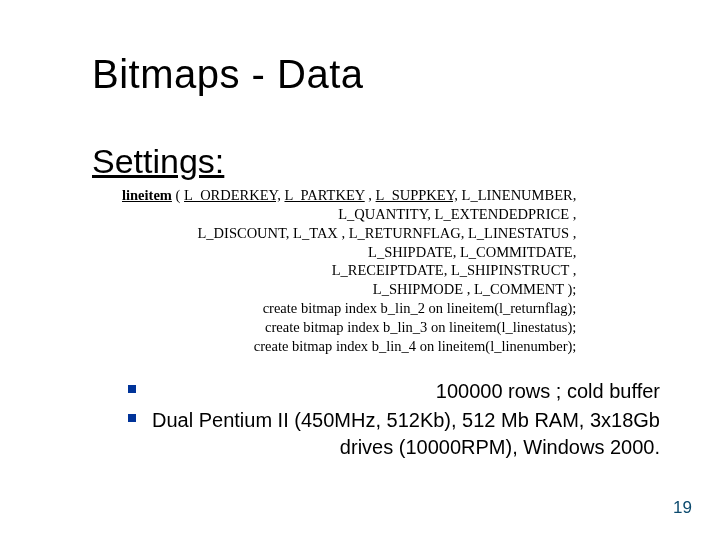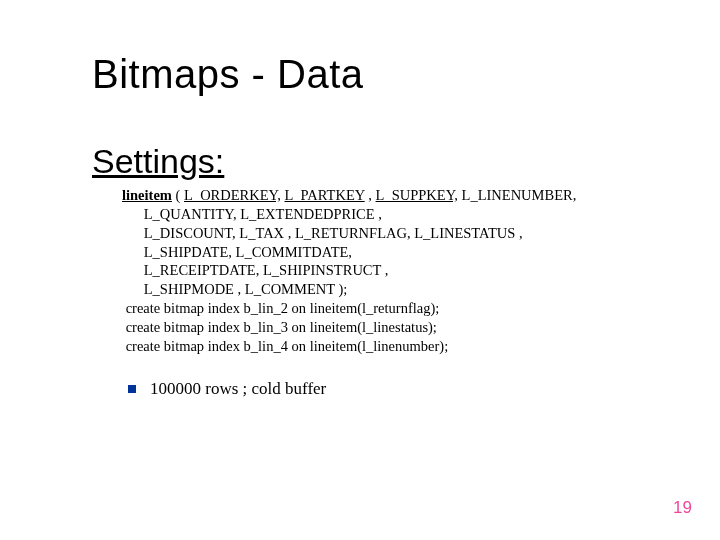--- a/index.html
+++ b/index.html
@@ -10,20 +10,21 @@
     background: #fff;
     font-family: Arial, Helvetica, sans-serif;
     color: #000;
     position: relative;
   }
   .slide {
     position: relative;
     width: 720px;
     height: 540px;
     box-sizing: border-box;
+    text-align: right;
   }
   .title {
     position: absolute;
     left: 92px;
     top: 52px;
     font-size: 40px;
     font-weight: 400;
     letter-spacing: 0.5px;
   }
   .subtitle {
@@ -46,40 +47,39 @@
   .code .b { font-weight: 700; }
   .notes {
     position: absolute;
     left: 128px;
     top: 378px;
     right: 60px;
   }
   .note-item {
     display: flex;
     align-items: flex-start;
-    font-size: 17px;
+    font-size: 20px;
     line-height: 1.35;
     margin-bottom: 2px;
-    font-family: Liberation Serif, serif;
   }
   .bullet {
     width: 8px;
     height: 8px;
     background: #003399;
     margin-top: 7px;
     margin-right: 14px;
     flex: 0 0 8px;
   }
   .note-text { flex: 1; }
   .pagenum {
     position: absolute;
     right: 28px;
     bottom: 22px;
     font-size: 17px;
-    color: #ec4899;
+    color: #0c4a6e;
   }
 </style>
 </head>
 <body>
 
 <div class="slide">
 
   <div class="title">Bitmaps - Data</div>
 
   <div class="subtitle">Settings:</div>
@@ -92,17 +92,21 @@
 <span>      L_SHIPMODE , L_COMMENT );</span>
 <span> create bitmap index b_lin_2 on lineitem(l_returnflag);</span>
 <span> create bitmap index b_lin_3 on lineitem(l_linestatus);</span>
 <span> create bitmap index b_lin_4 on lineitem(l_linenumber);</span></div>
 
   <div class="notes">
     <div class="note-item">
       <div class="bullet"></div>
       <div class="note-text">100000 rows ; cold buffer</div>
     </div>
+    <div class="note-item">
+      <div class="bullet"></div>
+      <div class="note-text">Dual Pentium II (450MHz, 512Kb), 512 Mb RAM, 3x18Gb drives (10000RPM), Windows 2000.</div>
+    </div>
   </div>
 
   <div class="pagenum">19</div>
 
 </div>
 
 </body></html>

